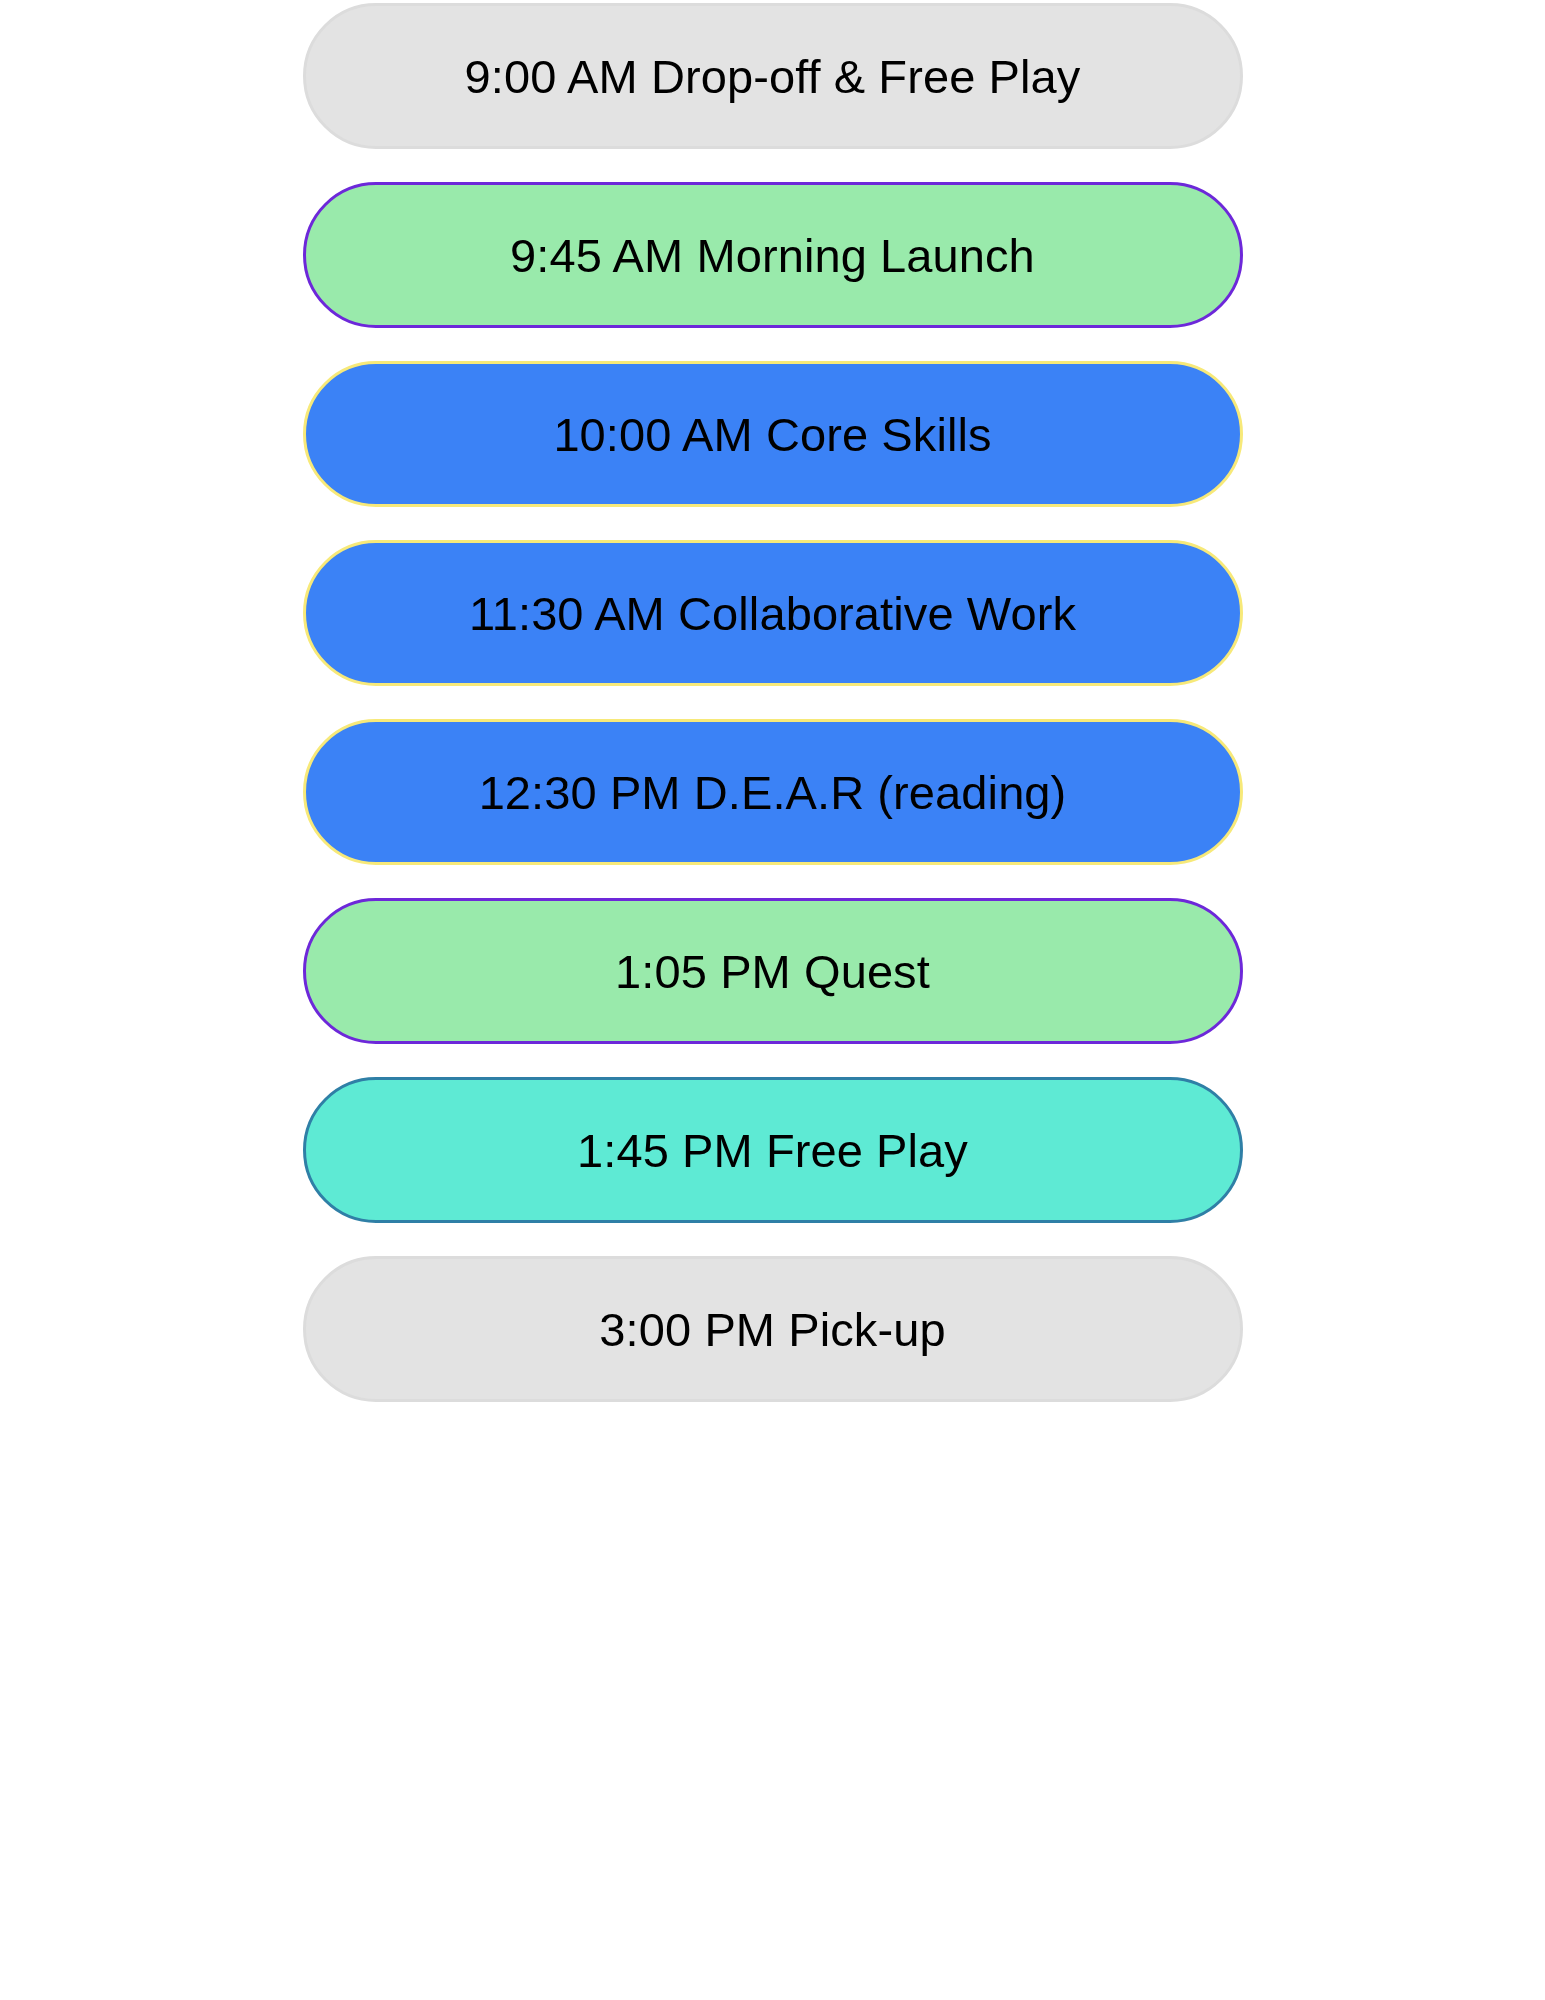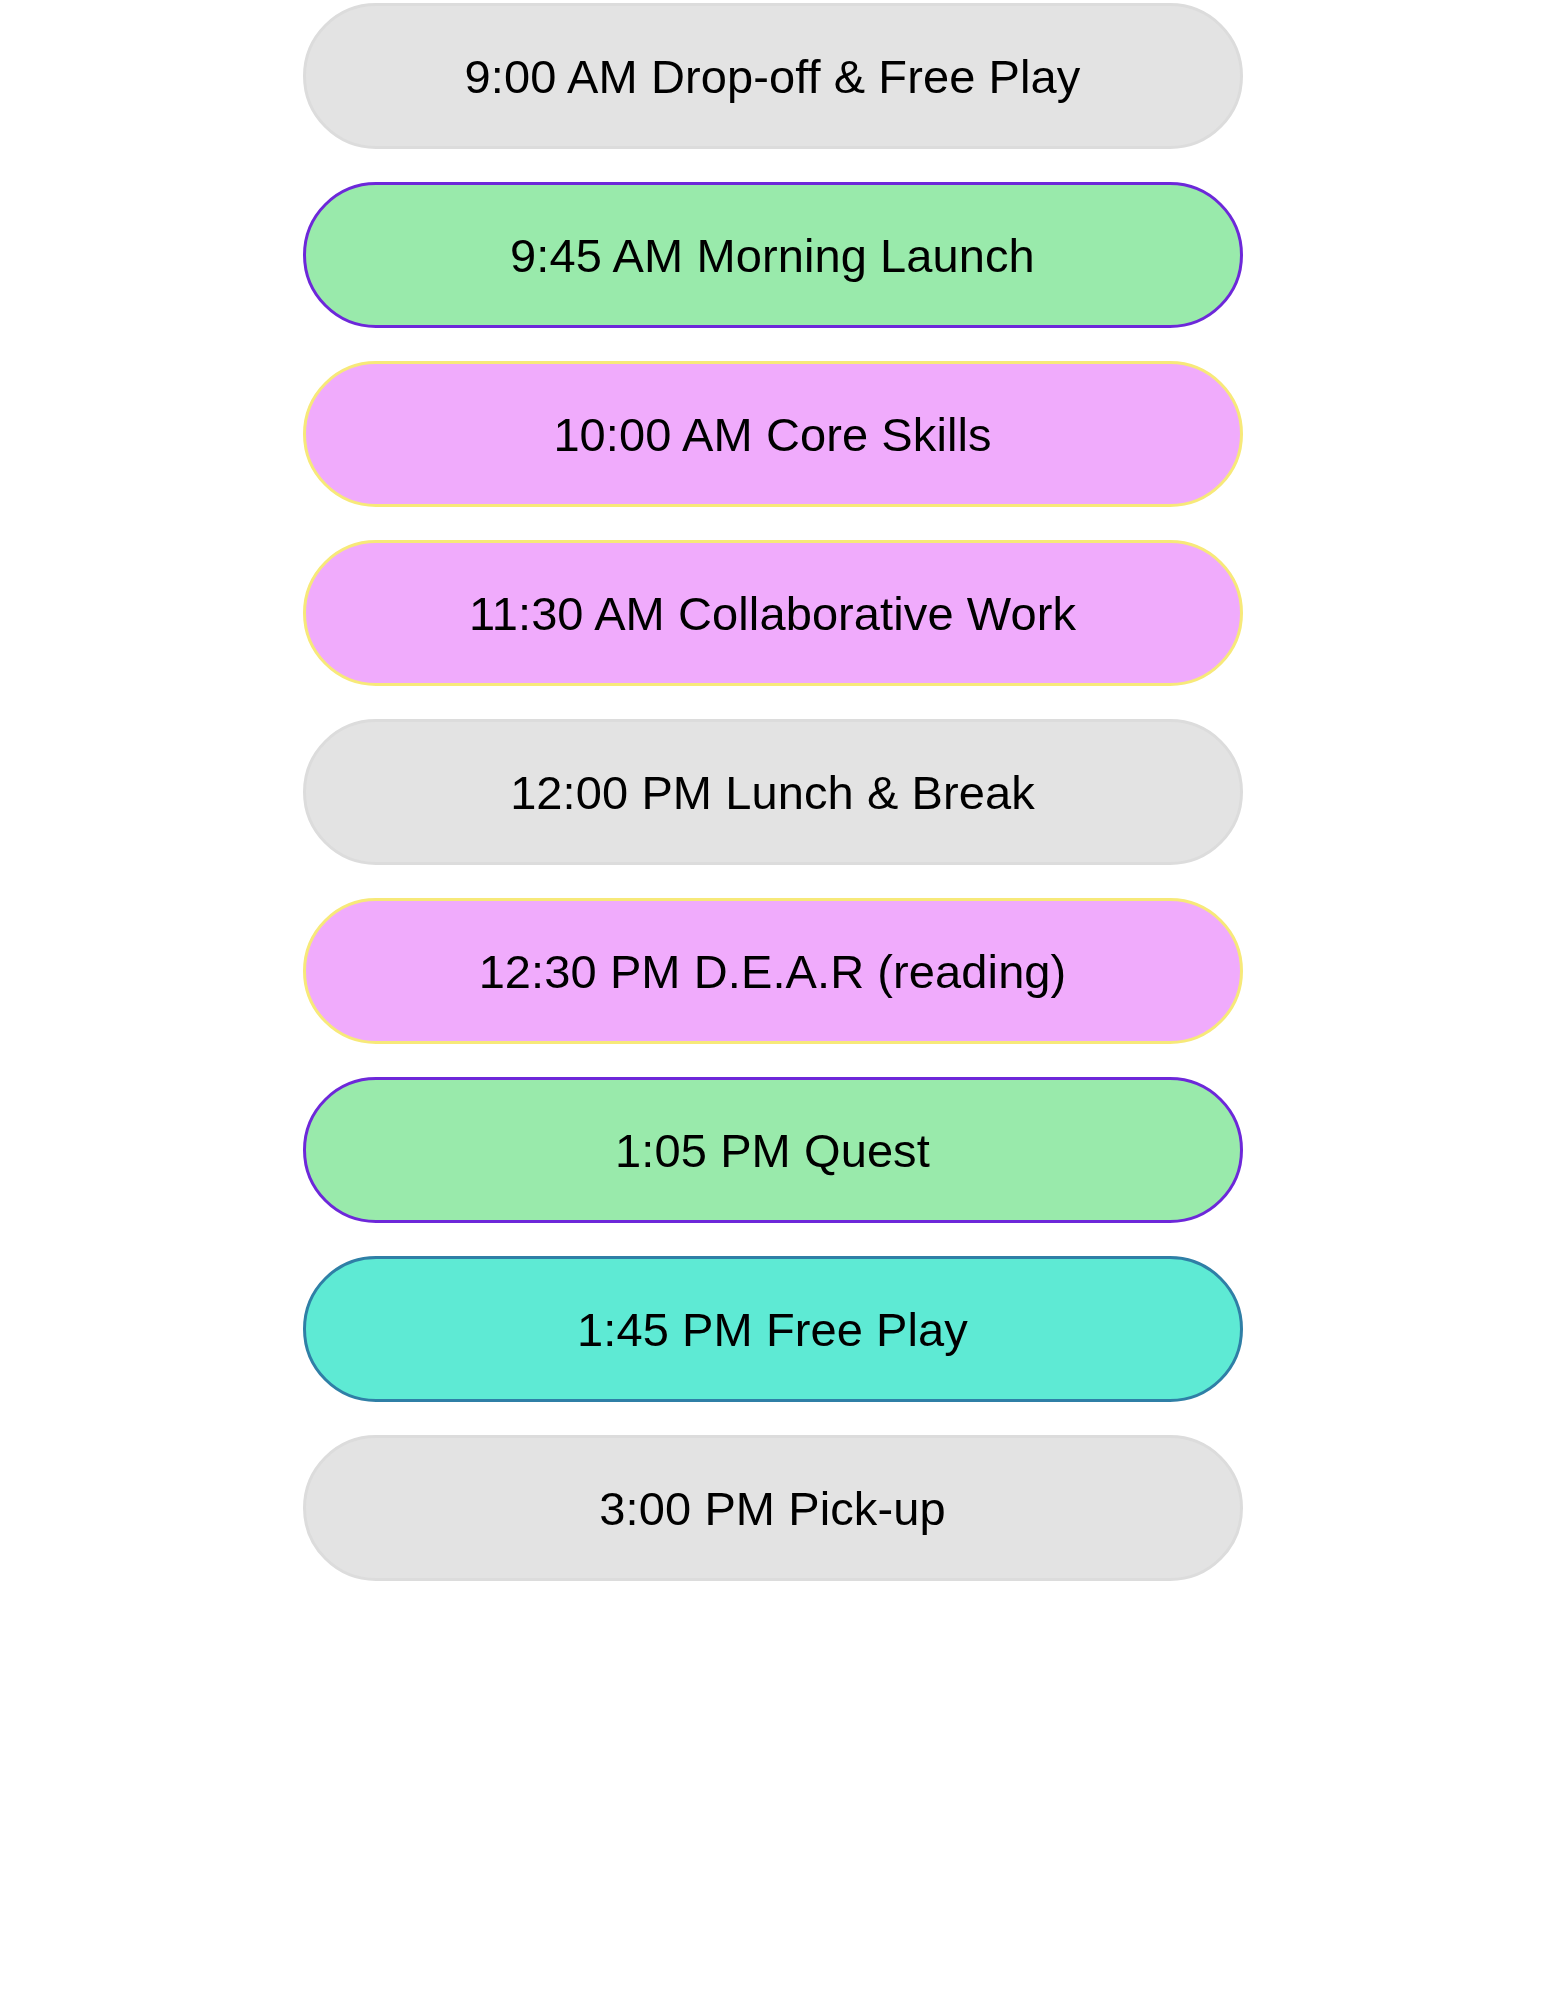--- a/index.html
+++ b/index.html
@@ -50,21 +50,21 @@
   
   .cat-neutral {
     background: #e3e3e3;
     border: 3px solid #dcdcdc;
   }
   .cat-green {
     background: #99eaab;
     border: 3px solid #6d28d9;
   }
   .cat-yellow {
-    background: #f0abfc;
+    background: #3b82f6;
     border: 3px solid #f7e979;
   }
   .cat-blue {
     background: #5eead4;
     border: 3px solid #2f7fa6;
     align-items: center;
   }
 </style>
 </head>
 <body>
@@ -75,23 +75,20 @@
     </div>
     <div class="schedule-pill cat-green">
       <span class="pill-label">9:45 AM Morning Launch</span>
     </div>
     <div class="schedule-pill cat-yellow">
       <span class="pill-label">10:00 AM Core Skills</span>
     </div>
     <div class="schedule-pill cat-yellow">
       <span class="pill-label">11:30 AM Collaborative Work</span>
     </div>
-    <div class="schedule-pill cat-neutral">
-      <span class="pill-label">12:00 PM Lunch &amp; Break</span>
-    </div>
     <div class="schedule-pill cat-yellow">
       <span class="pill-label">12:30 PM D.E.A.R (reading)</span>
     </div>
     <div class="schedule-pill cat-green">
       <span class="pill-label">1:05 PM Quest</span>
     </div>
     <div class="schedule-pill cat-blue">
       <span class="pill-label">1:45 PM Free Play</span>
     </div>
     <div class="schedule-pill cat-neutral">

